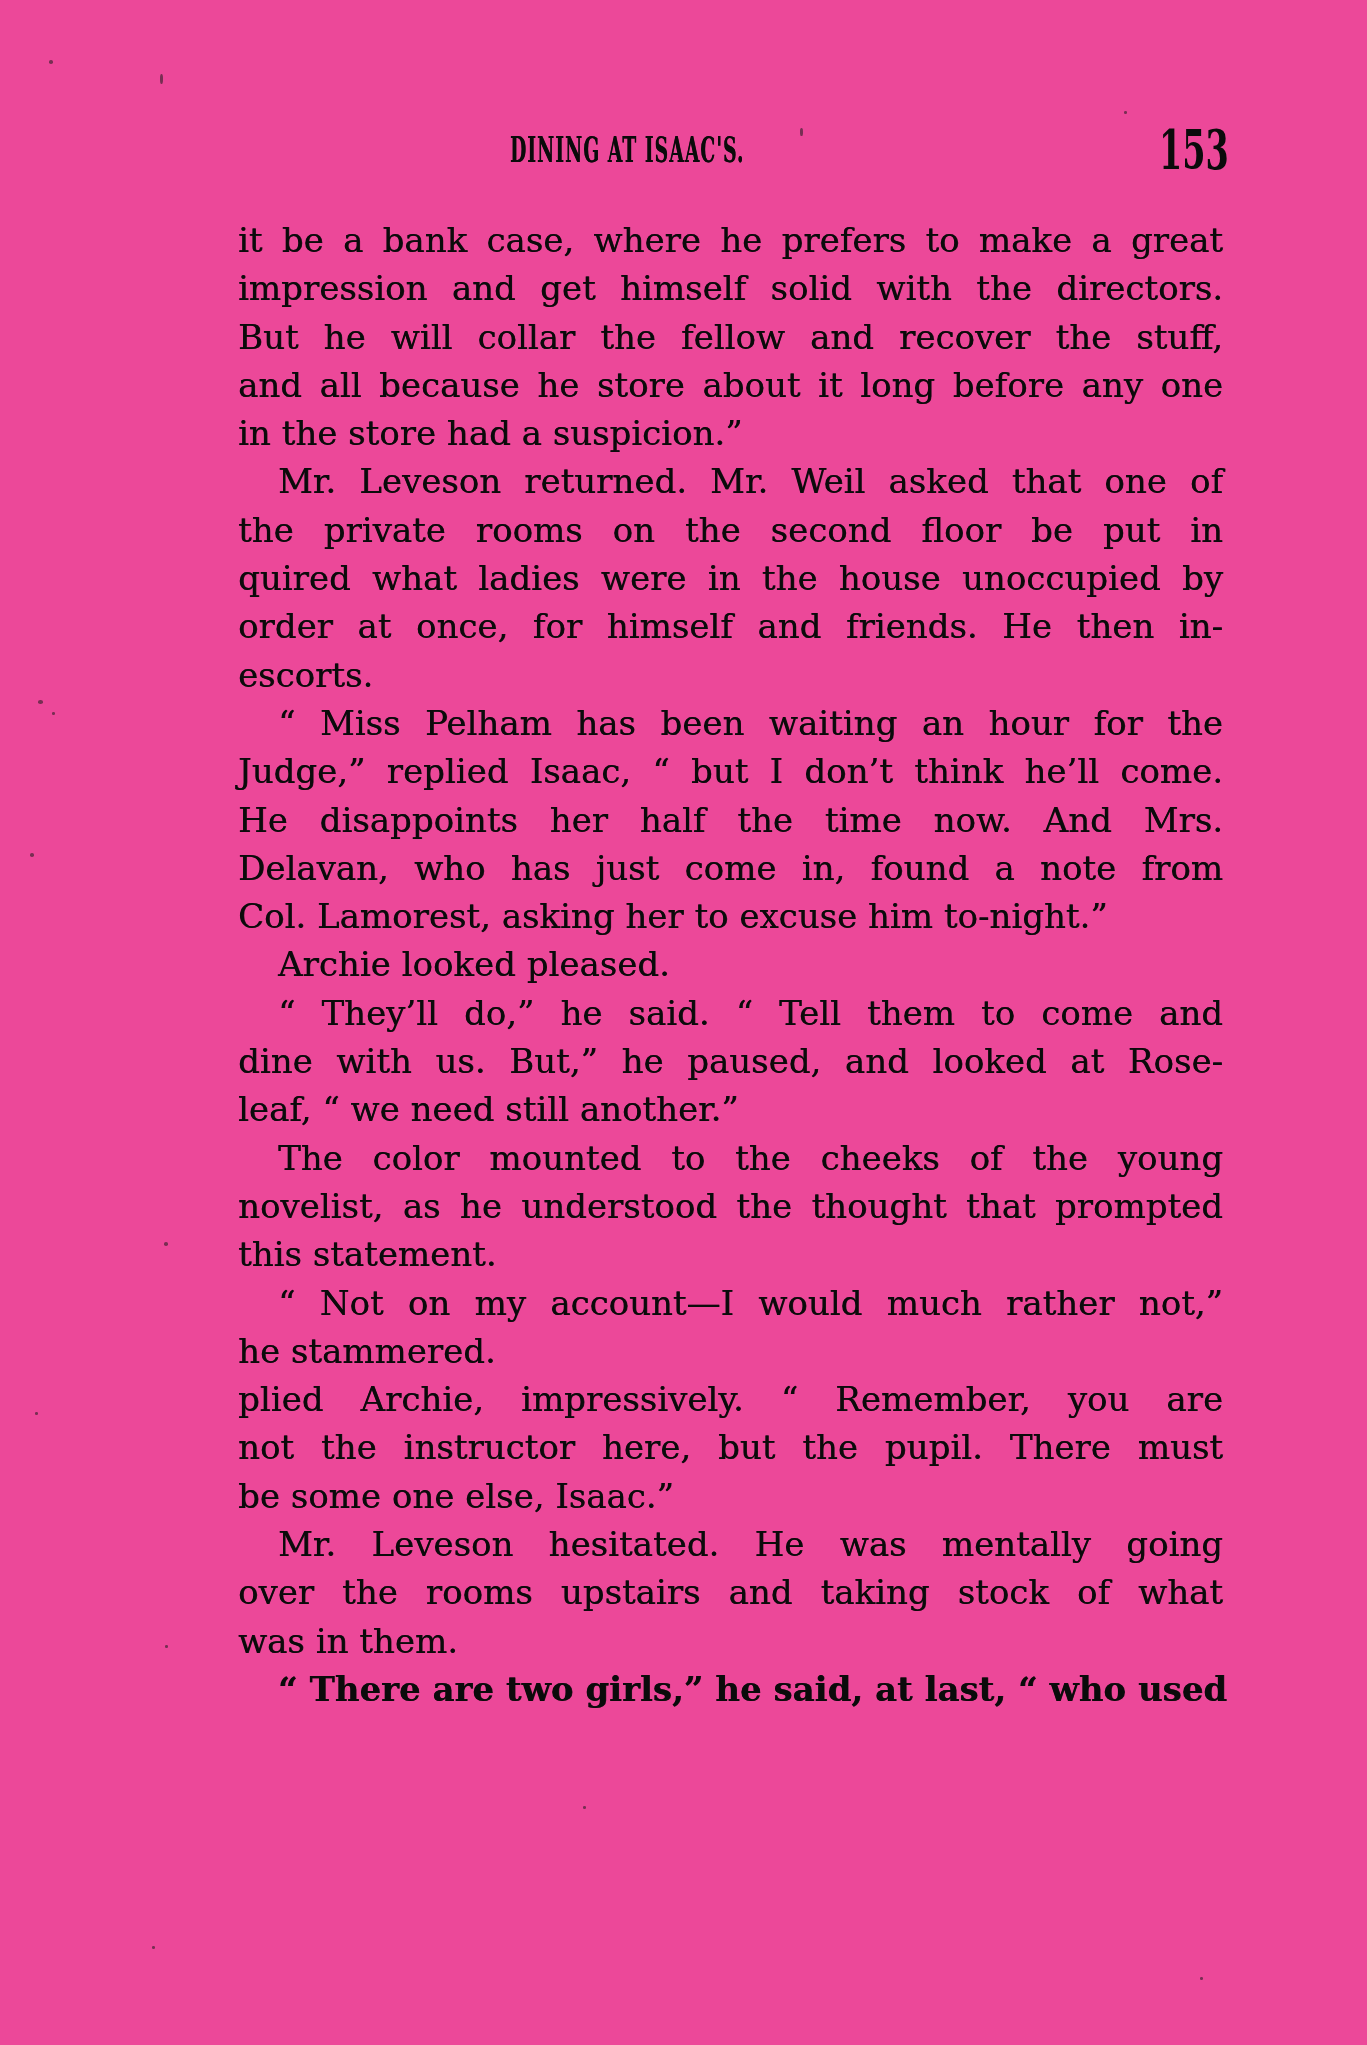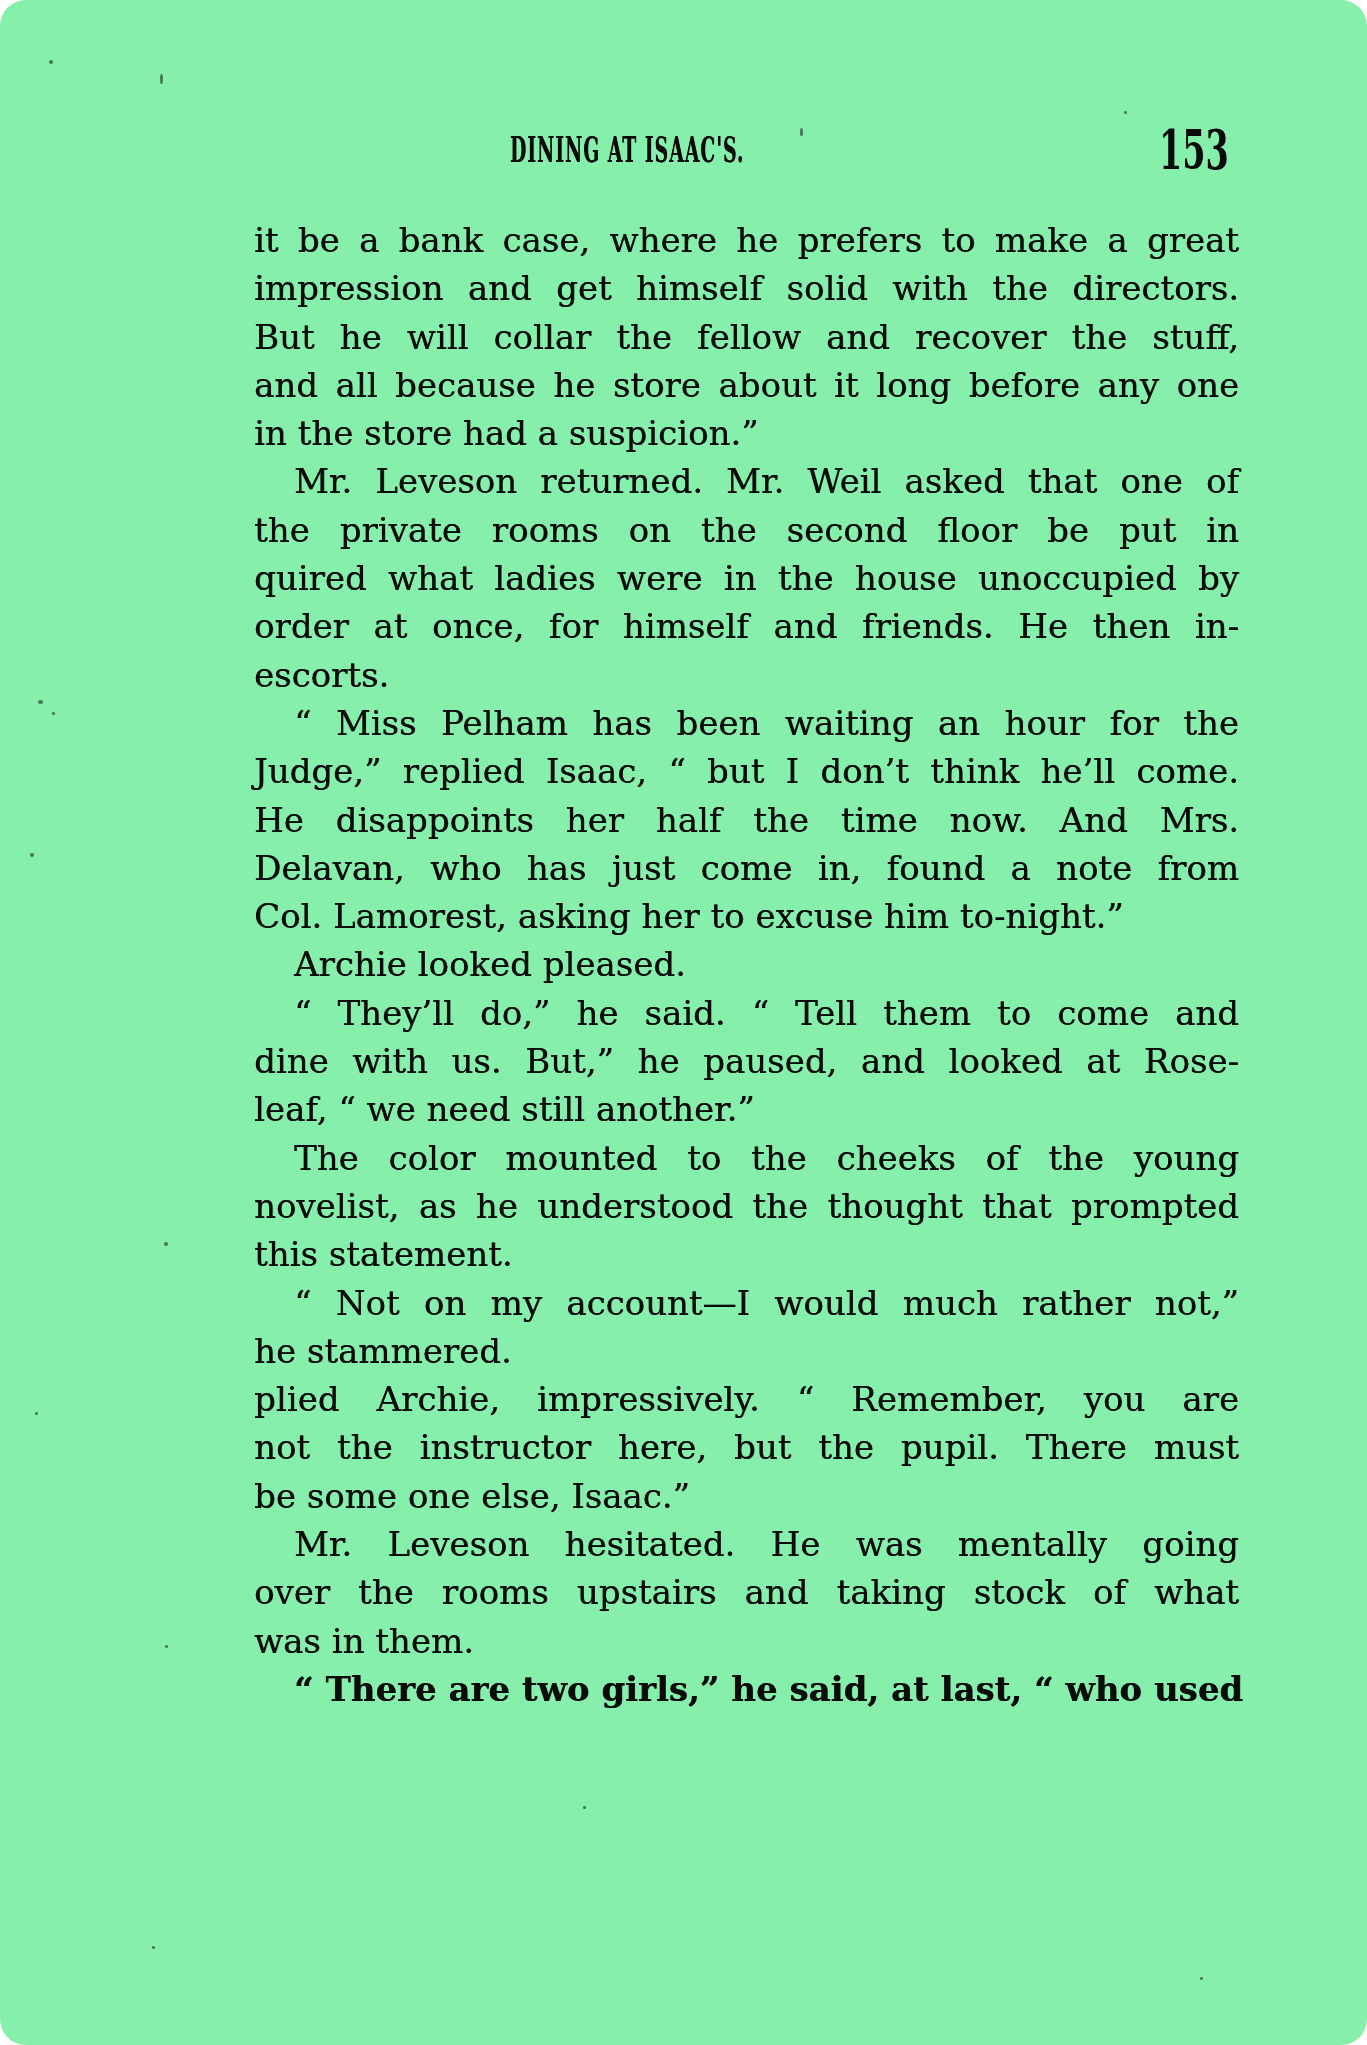--- a/index.html
+++ b/index.html
@@ -5,40 +5,39 @@
   html, body { margin: 0; padding: 0; }
   body {
     width: 1367px; height: 2045px;
     background: #ffffff;
     position: relative;
     overflow: hidden;
     font-family: "DejaVu Serif", "Liberation Serif", serif;
   }
   .page {
     position: absolute; inset: 0;
-    background: #86efac;
+    background: #ec4899;
     color: #0b0b0b;
-    border-radius: 26px;
   }
   
   .head-title {
     position: absolute; left: 510px; top: 128px;
     font-size: 36px; font-weight: 700;
     letter-spacing: 2px; white-space: nowrap;
     transform: scaleX(0.52); transform-origin: left top;
     text-shadow: 0.4px 0.3px 0 rgba(10,10,10,0.85);
   }
   .page-num {
     position: absolute; left: 1159px; top: 118px;
     font-size: 54px; font-weight: 700; white-space: nowrap;
     transform: scaleX(0.62); transform-origin: left top;
   }
   
   .text-block {
-    position: absolute; left: 254px; top: 216px; width: 985px;
+    position: absolute; left: 238px; top: 216px; width: 985px;
     font-size: 34px; line-height: 48.3px;
     text-shadow: 0.4px 0.3px 0 rgba(10,10,10,0.8);
   }
   .line {
     text-align: justify;
     text-align-last: justify;
     height: 48.3px;
     overflow: visible;
   }
   .line.indent { padding-left: 40px; }

